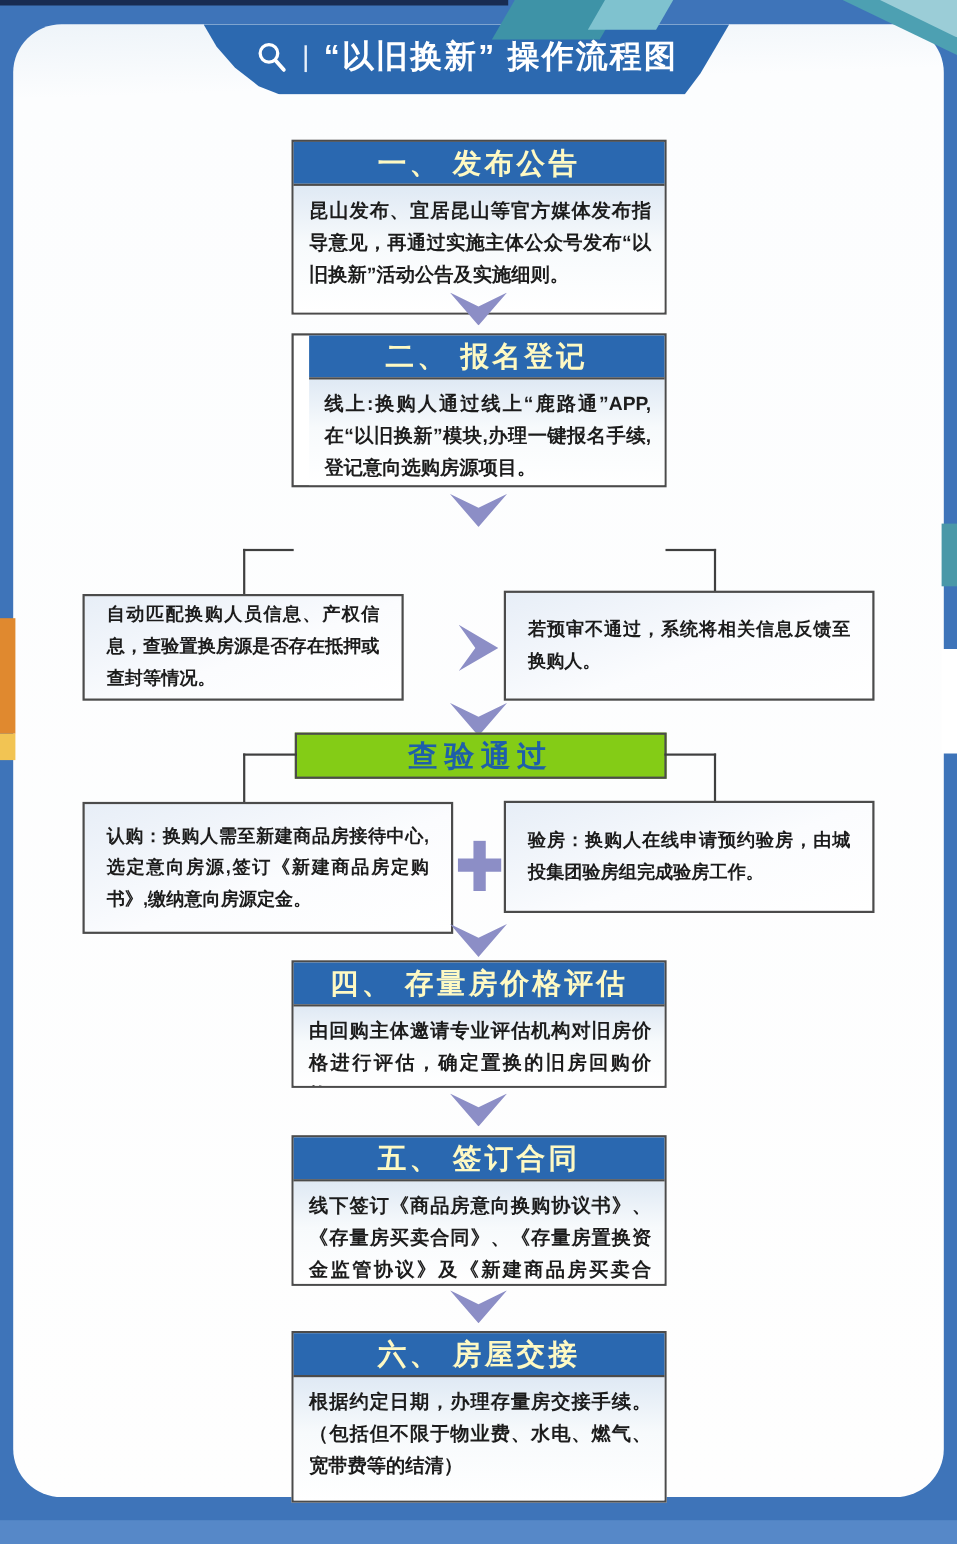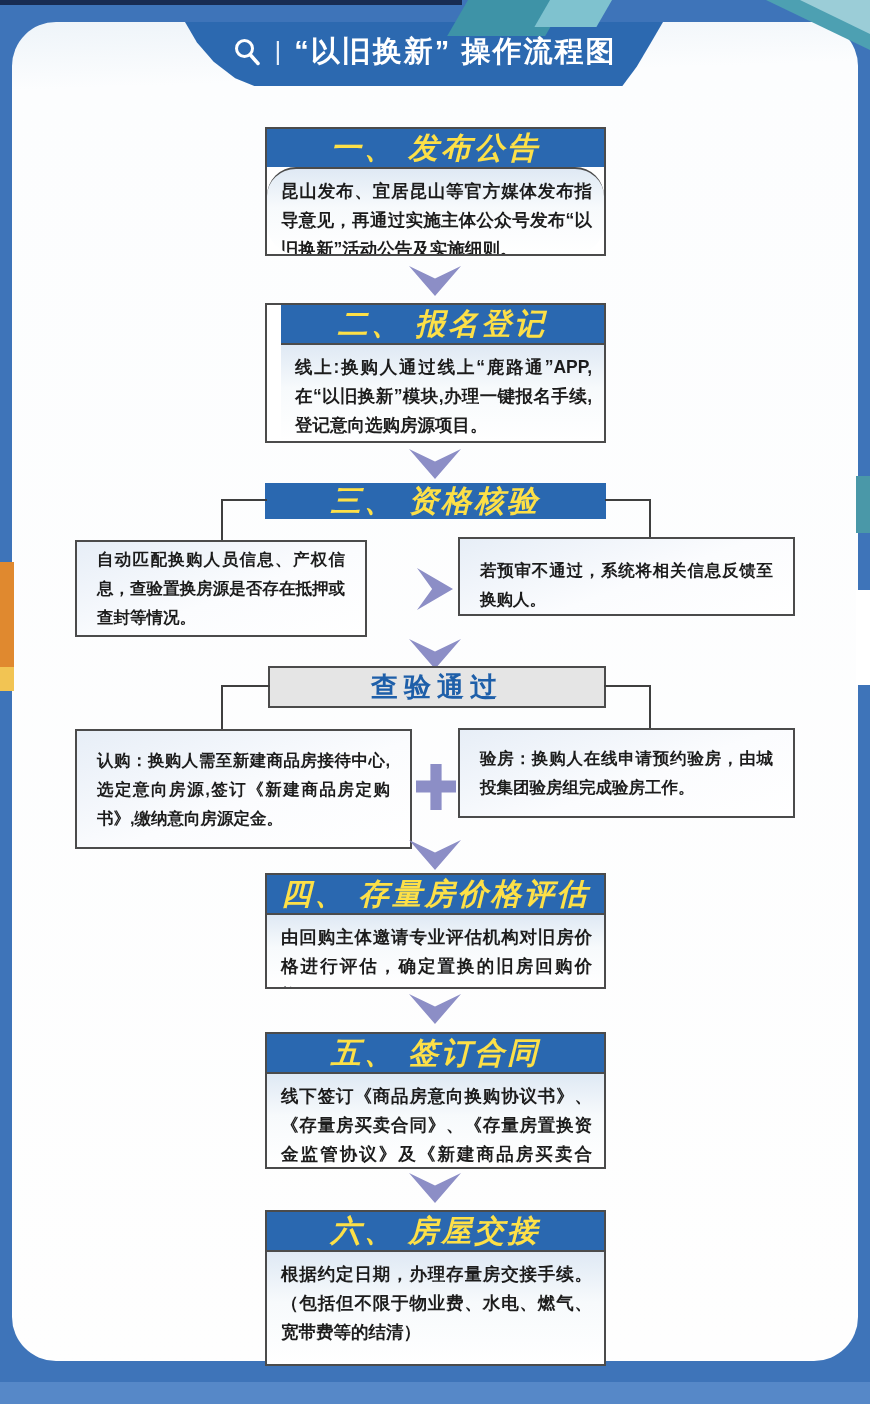--- a/index.html
+++ b/index.html
@@ -24,60 +24,60 @@
   
   .banner{position:absolute;z-index:4;left:185px;top:22px;width:478px;height:64px;background:#2c69b0;
           display:flex;align-items:center;justify-content:center;gap:13px;
           clip-path:polygon(0 0,100% 0,97.5% 32%,94.5% 70%,91.5% 100%,14.5% 100%,10.5% 88%,6% 62%,2.5% 32%);}
   .banner .ttl{color:#fff;font-size:29px;font-weight:bold;letter-spacing:2px;white-space:nowrap;padding-bottom:4px;}
   .banner .div{color:#e8f0fa;font-size:26px;font-weight:300;padding-bottom:6px;}
   .mag{width:30px;height:30px;margin-bottom:4px;}
   
   .abs{position:absolute;z-index:6;}
   .step{border:2px solid #4b4b4b;background:#fff;box-sizing:border-box;}
-  .step-header{background:#2a68b0;color:#fde047;font-weight:bold;font-size:30px;letter-spacing:3px;
-               display:flex;align-items:center;justify-content:center;height:38px;font-style:italic;}
+  .step-header{background:#2a68b0;color:#fef9c3;font-weight:bold;font-size:26px;letter-spacing:3px;
+               display:flex;align-items:center;justify-content:center;height:38px;}
   .step-body{background:linear-gradient(180deg,#dfe9f4 0%,#f7fafc 45%,#ffffff 100%);
              border-top:2px solid #4b4b4b;color:#1c1c1c;font-weight:bold;font-size:17.5px;
              line-height:29px;padding:8px 12px 0 14px;box-sizing:border-box;text-align:justify;overflow:hidden;}
   .branch{border:2px solid #4b4b4b;background:linear-gradient(160deg,#e7eef7 0%,#fbfcfe 55%,#ffffff 100%);
           color:#1c1c1c;font-weight:bold;font-size:16.5px;line-height:29px;box-sizing:border-box;
           display:flex;align-items:center;padding:0 20px;text-align:justify;overflow:hidden;}
-  .gate{border:2px solid #4b4b4b;background:#e5e5e5;color:#1e5fa9;font-weight:bold;font-size:27px;
+  .gate{border:2px solid #4b4b4b;background:#84cc16;color:#1e5fa9;font-weight:bold;font-size:27px;
         letter-spacing:6px;display:flex;align-items:center;justify-content:center;box-sizing:border-box;}
   .conn{background:#3f3f3f;}
   .arrow-down{width:52px;height:30px;background:#8c8ec6;
               clip-path:polygon(0 0,50% 42%,100% 0,50% 100%);}
   .arrow-right{width:36px;height:42px;background:#8c8ec6;
                clip-path:polygon(0 0,42% 50%,0 100%,100% 50%);}
   .plus{width:40px;height:46px;background:#8c8ec6;
         clip-path:polygon(36% 0,64% 0,64% 36%,100% 36%,100% 62%,64% 62%,64% 100%,36% 100%,36% 62%,0 62%,0 36%,36% 36%);}
   
-  .s1{left:265px;top:127px;width:341px;} .s1 .step-body{height:87px;border-radius:29px;}
+  .s1{left:265px;top:127px;width:341px;} .s1 .step-body{height:117px;}
   .s2{left:265px;top:303px;width:341px;padding-left:14px;} .s2 .step-body{height:98px;}
   .s3h{left:265px;top:483px;width:341px;height:36px;}
   .s4{left:265px;top:873px;width:341px;} .s4 .step-body{height:74px;}
   .s5{left:265px;top:1032px;width:341px;} .s5 .step-body{height:95px;}
   .s6{left:265px;top:1210px;width:341px;} .s6 .step-body{height:114px;}
   .a1{left:409px;top:266px;} .a2{left:409px;top:449px;} .a3{left:409px;top:639px;}
   .a4{left:409px;top:840px;} .a5{left:409px;top:994px;} .a6{left:409px;top:1173px;}
   .c3hl{left:221px;top:499px;width:46px;height:2px;}
   .c3hr{left:605px;top:499px;width:46px;height:2px;}
   .c3vl{left:221px;top:499px;width:2px;height:42px;}
   .c3vr{left:649px;top:499px;width:2px;height:39px;}
   .b3l{left:75px;top:540px;width:292px;height:97px;}
-  .b3r{left:458px;top:537px;width:337px;height:79px;align-items:flex-end;}
+  .b3r{left:458px;top:537px;width:337px;height:100px;}
   .ar3{left:417px;top:568px;}
   .gatebox{left:268px;top:666px;width:338px;height:42px;}
   .cghl{left:221px;top:685px;width:49px;height:2px;}
   .cghr{left:604px;top:685px;width:47px;height:2px;}
   .cgvl{left:221px;top:685px;width:2px;height:45px;}
   .cgvr{left:649px;top:685px;width:2px;height:44px;}
   .bgl{left:75px;top:729px;width:337px;height:120px;}
-  .bgr{left:458px;top:728px;width:337px;height:90px;}
+  .bgr{left:458px;top:728px;width:337px;height:102px;font-family:Liberation Mono, monospace;}
   .plusPos{left:416px;top:764px;}
 </style>
 </head>
 <body>
 
 <div class="stage">
 
   <div class="decor navy1"></div>
   <div class="decor navy2"></div>
   <div class="decor tealA"></div>
@@ -106,21 +106,20 @@
     <div class="step-body">昆山发布、宜居昆山等官方媒体发布指导意见，再通过实施主体公众号发布“以旧换新”活动公告及实施细则。</div>
   </section>
   <div class="abs arrow-down a1"></div>
 
   <section class="abs step s2">
     <div class="step-header">二、 报名登记</div>
     <div class="step-body">线上:换购人通过线上“鹿路通”APP,在“以旧换新”模块,办理一键报名手续,登记意向选购房源项目。</div>
   </section>
   <div class="abs arrow-down a2"></div>
 
-  <div class="abs step-header s3h">三、 资格核验</div>
   <div class="abs conn c3hl"></div>
   <div class="abs conn c3hr"></div>
   <div class="abs conn c3vl"></div>
   <div class="abs conn c3vr"></div>
   <div class="abs branch b3l">
     <span>自动匹配换购人员信息、产权信息，查验置换房源是否存在抵押或查封等情况。</span>
   </div>
   <div class="abs arrow-right ar3"></div>
   <div class="abs branch b3r">
     <span>若预审不通过，系统将相关信息反馈至换购人。</span>

